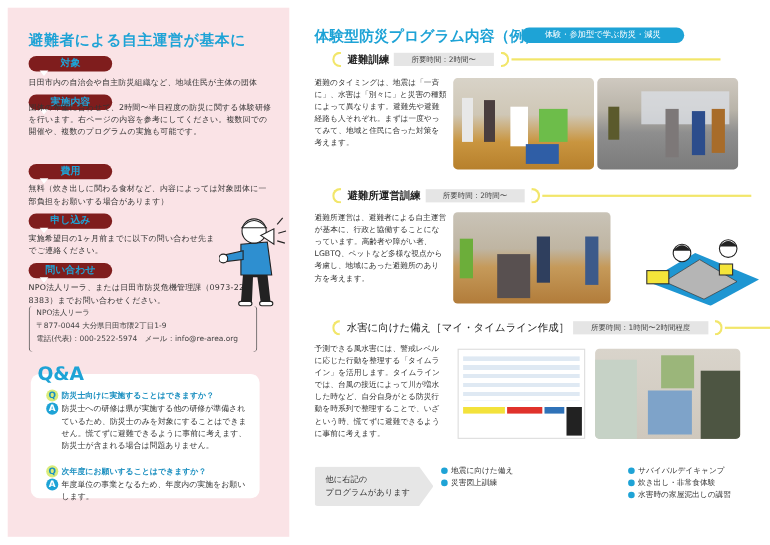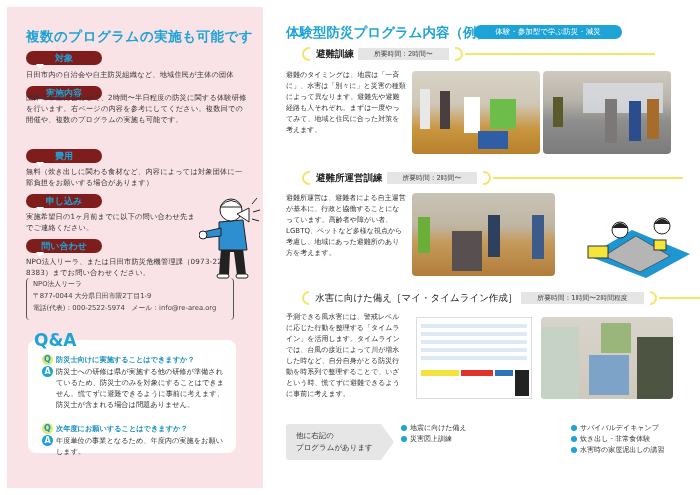--- a/index.html
+++ b/index.html
@@ -33,21 +33,21 @@
   .more-box{position:absolute;left:286px;top:424px;width:108px;height:36px;background:#e6e6e6;clip-path:polygon(0 0,88% 0,100% 50%,88% 100%,0 100%);border-radius:3px}
   .more-label{position:absolute;left:296px;top:430px;font-size:7.5px;line-height:12px;color:#333}
   .more-list{position:absolute;font-size:7px;line-height:11px;color:#333}
   .more-list li{list-style:none;white-space:nowrap}
   .more-list li::before{content:"";display:inline-block;width:6px;height:6px;border-radius:50%;background:#1ea3d6;margin-right:3px;vertical-align:middle}
 </style>
 </head>
 <body>
 
 <div class="pink"></div>
-<div class="ltitle">複数のプログラムの実施も可能です</div>
+<div class="ltitle">避難者による自主運営が基本に</div>
 
 <div class="pill" style="top:51px">対象</div>
 <div class="ltext" style="top:69px;width:220px">日田市内の自治会や自主防災組織など、地域住民が主体の団体</div>
 
 <div class="pill" style="top:86px">実施内容</div>
 <div class="ltext" style="top:92px;width:222px">団体の希望に合わせて、2時間〜半日程度の防災に関する体験研修を行います。右ページの内容を参考にしてください。複数回での開催や、複数のプログラムの実施も可能です。</div>
 
 <div class="pill" style="top:149px">費用</div>
 <div class="ltext" style="top:166px;width:222px">無料（炊き出しに関わる食材など、内容によっては対象団体に一部負担をお願いする場合があります）</div>
 

